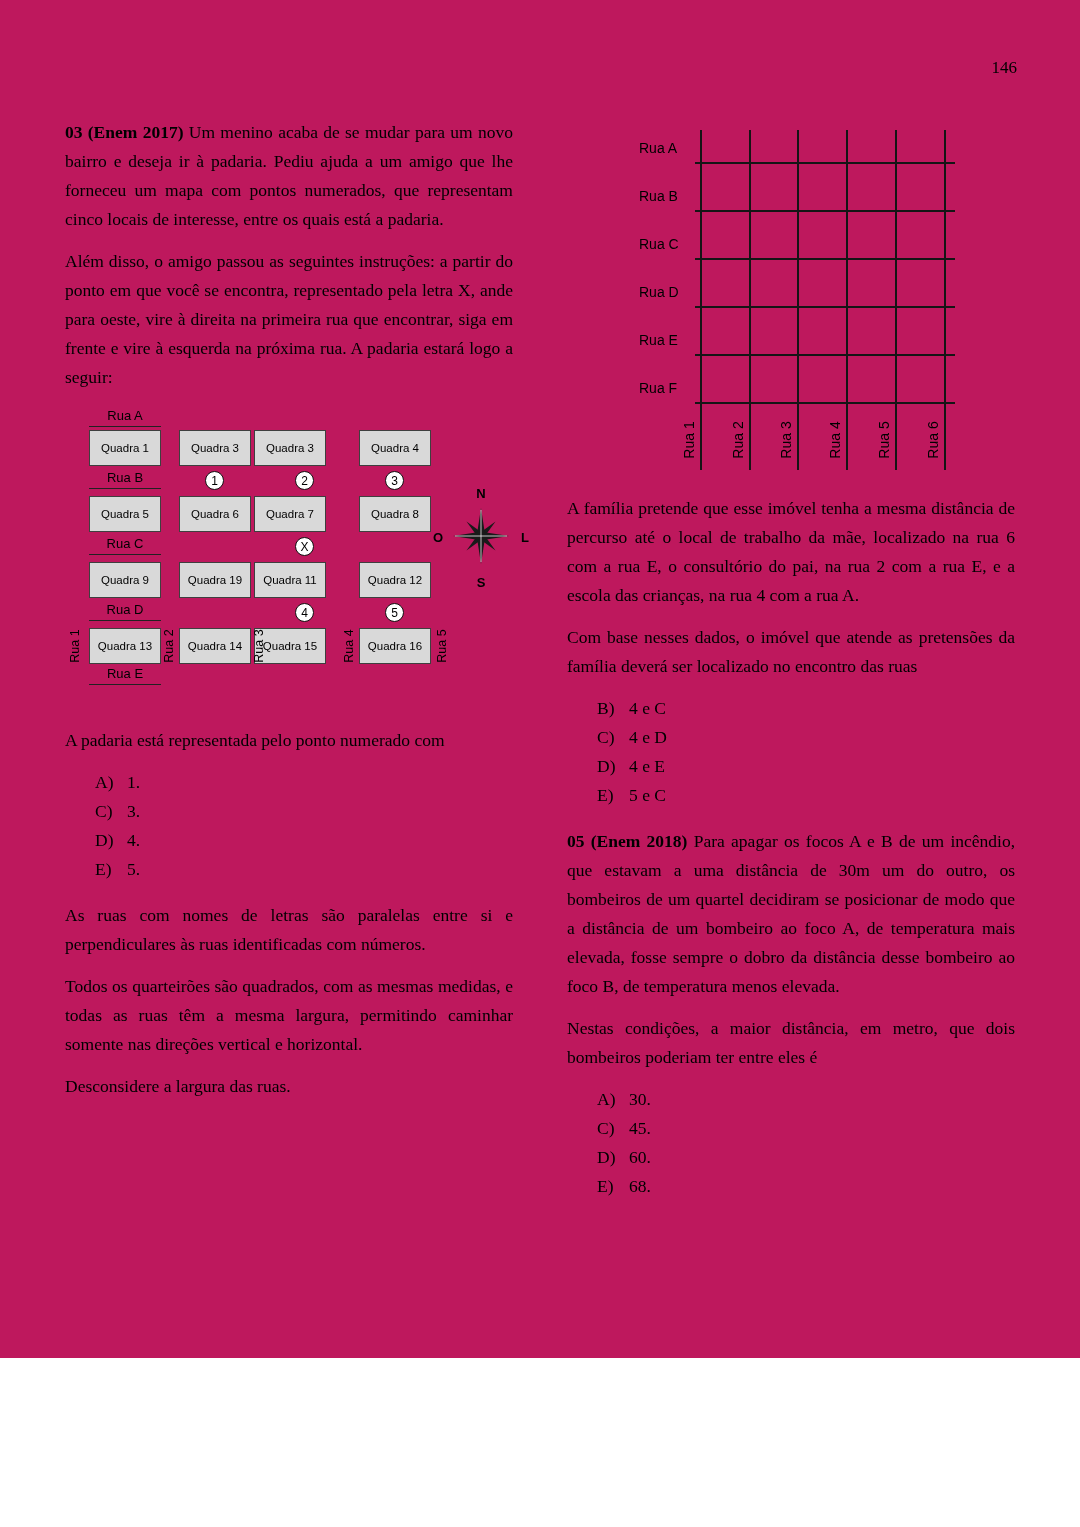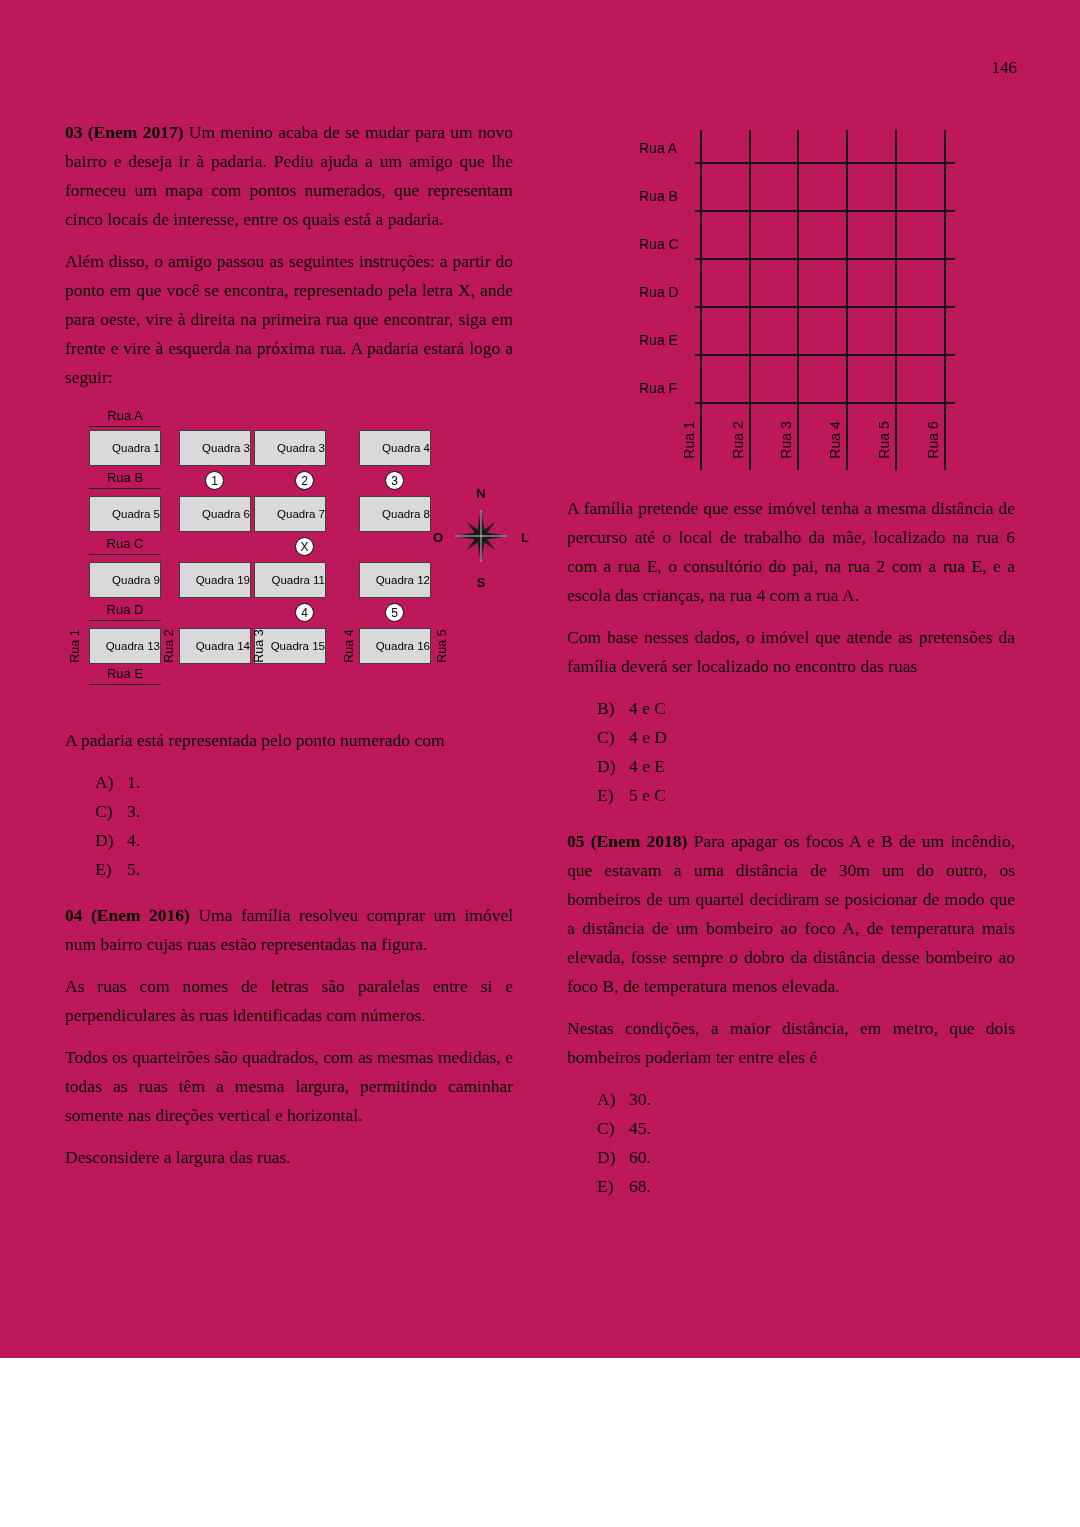--- a/index.html
+++ b/index.html
@@ -21,21 +21,21 @@
   .opt .ok { display:inline-block; min-width:32px; }
 
   
   .map-fig { position:relative; width:470px; height:292px; margin:16px 0 26px 0;
              font-family:"Liberation Sans", sans-serif; font-size:13px; }
   .mstreet { position:absolute; left:24px; width:72px; text-align:center;
              border-bottom:1.5px solid #222; padding-bottom:2px; height:16px; }
   .ms-a{top:0} .ms-b{top:62px} .ms-c{top:128px} .ms-d{top:194px} .ms-e{top:258px}
   .quadra { position:absolute; width:72px; height:36px; box-sizing:border-box;
             background:#d9d9d9; border:1.5px solid #3f3f3f;
-            display:flex; align-items:center; justify-content:flex-end;
+            display:flex; align-items:center; justify-content:center;
             font-size:11.5px; white-space:nowrap; }
   .mr1{top:22px} .mr2{top:88px} .mr3{top:154px} .mr4{top:220px}
   .mc1{left:24px} .mc2{left:114px} .mc3{left:189px} .mc4{left:294px}
   .pt { position:absolute; width:19px; height:19px; box-sizing:border-box;
         border:1.4px solid #111; border-radius:50%; background:#fff;
         display:flex; align-items:center; justify-content:center; font-size:12px; }
   .pt-1{left:140px; top:63px} .pt-2{left:230px; top:63px} .pt-3{left:320px; top:63px}
   .pt-x{left:230px; top:129px}
   .pt-4{left:230px; top:195px} .pt-5{left:320px; top:195px}
   .vst { position:absolute; width:44px; height:16px; text-align:center; font-size:12.5px;
@@ -167,21 +167,20 @@
 
     <p class="body">A padaria está representada pelo ponto numerado com</p>
 
     <div class="options">
       <div class="opt"><span class="ok">A)</span><span class="ov">1.</span></div>
       <div class="opt"><span class="ok">C)</span><span class="ov">3.</span></div>
       <div class="opt"><span class="ok">D)</span><span class="ov">4.</span></div>
       <div class="opt"><span class="ok">E)</span><span class="ov">5.</span></div>
     </div>
 
-    <p class="body"><b class="qnum">04 (Enem 2016)</b> <span>Uma família resolveu comprar um imóvel num bairro cujas ruas estão representadas na figura.</span></p>
 
     <p class="body">As ruas com nomes de letras são paralelas entre si e perpendiculares às ruas identificadas com números.</p>
     <p class="body">Todos os quarteirões são quadrados, com as mesmas medidas, e todas as ruas têm a mesma largura, permitindo caminhar somente nas direções vertical e horizontal.</p>
     <p class="body">Desconsidere a largura das ruas.</p>
   </div>
 
   <div class="col col-right">
 
     <div class="grid-fig">
       <div class="gl gl-0">Rua A</div>

